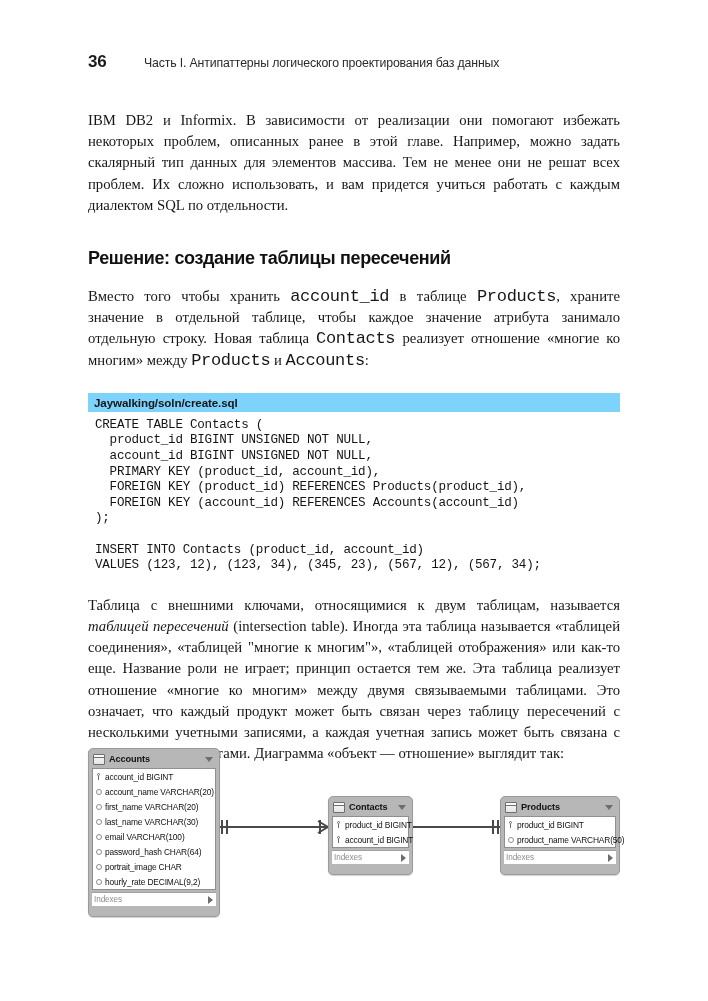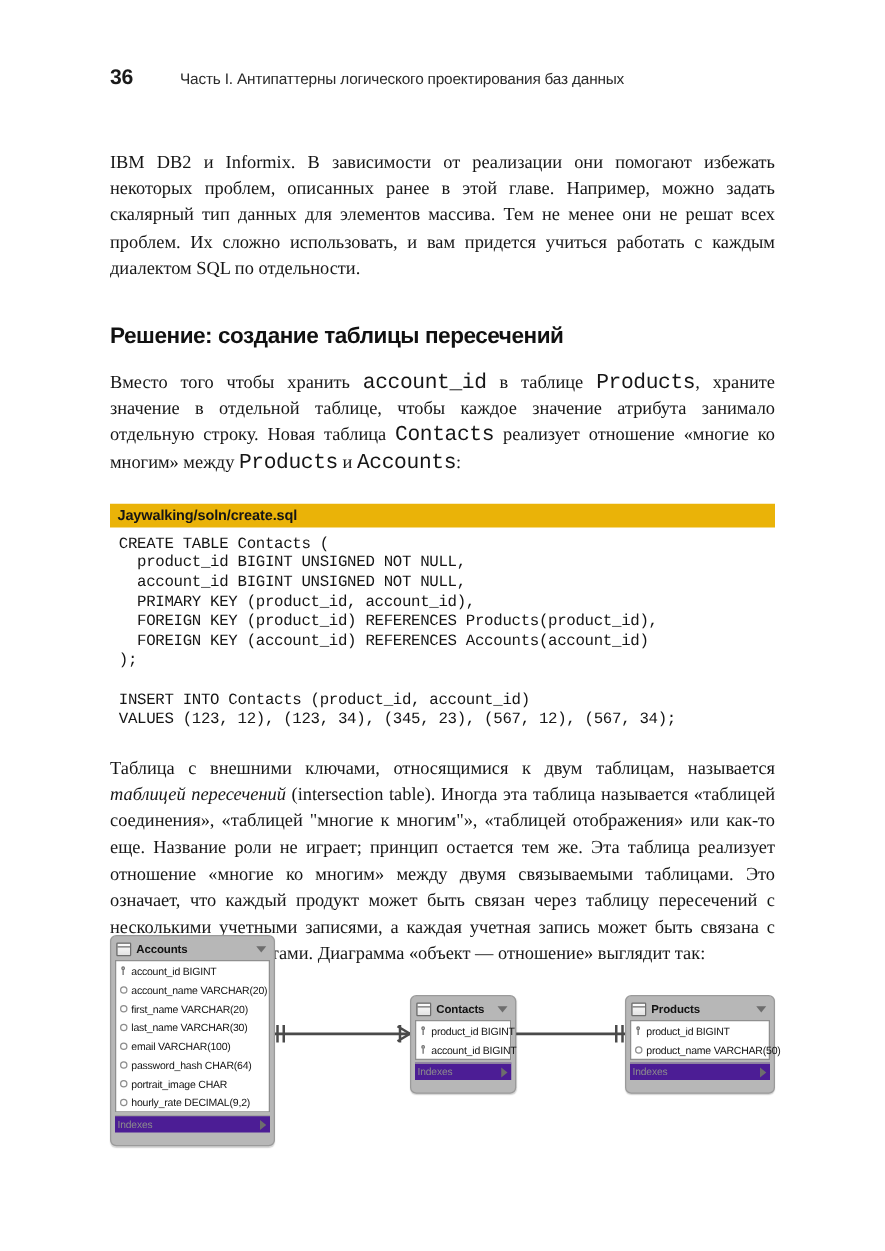--- a/index.html
+++ b/index.html
@@ -47,21 +47,21 @@
     color: #2a2a2a;
     letter-spacing: -0.15px;
     white-space: nowrap;
     text-align: center;
   }
 
   
   .content {
     position: absolute;
     left: 88px;
-    top: 120px;
+    top: 110px;
     width: 532px;
   }
   p.body {
     margin: 0;
     font-family: "Liberation Serif", serif;
     font-size: 14.7px;
     line-height: 21.2px;
     text-align: justify;
     color: #161616;
     hyphens: none;
@@ -81,21 +81,21 @@
     margin: 0;
     padding: 0;
     letter-spacing: -0.35px;
   }
 
   
   .listing {
     width: 532px;
   }
   .listing-filename {
-    background: #eab308;
+    background: #7dd3fc;
     font-family: "Liberation Sans", sans-serif;
     font-weight: bold;
     font-size: 11.6px;
     color: #151515;
     padding: 3px 0 3px 6px;
     letter-spacing: -0.1px;
     box-sizing: border-box;
     height: 19px;
     line-height: 13px;
   }
@@ -216,21 +216,21 @@
     border-radius: 50%;
     box-sizing: border-box;
     background: #fff;
   }
   .indexes {
     height: 13px;
     display: flex;
     align-items: center;
     padding: 0 3px 0 2px;
     margin-top: 2px;
-    background: #4c1d95;
+    background: #ffffff;
     border-top: 1px solid #a2a2a2;
   }
   .indexes-label {
     font-family: "Liberation Sans", sans-serif;
     font-size: 8.2px;
     color: #8d8d8d;
     flex: 1 1 auto;
     letter-spacing: -0.1px;
   }
   .caret-right {

